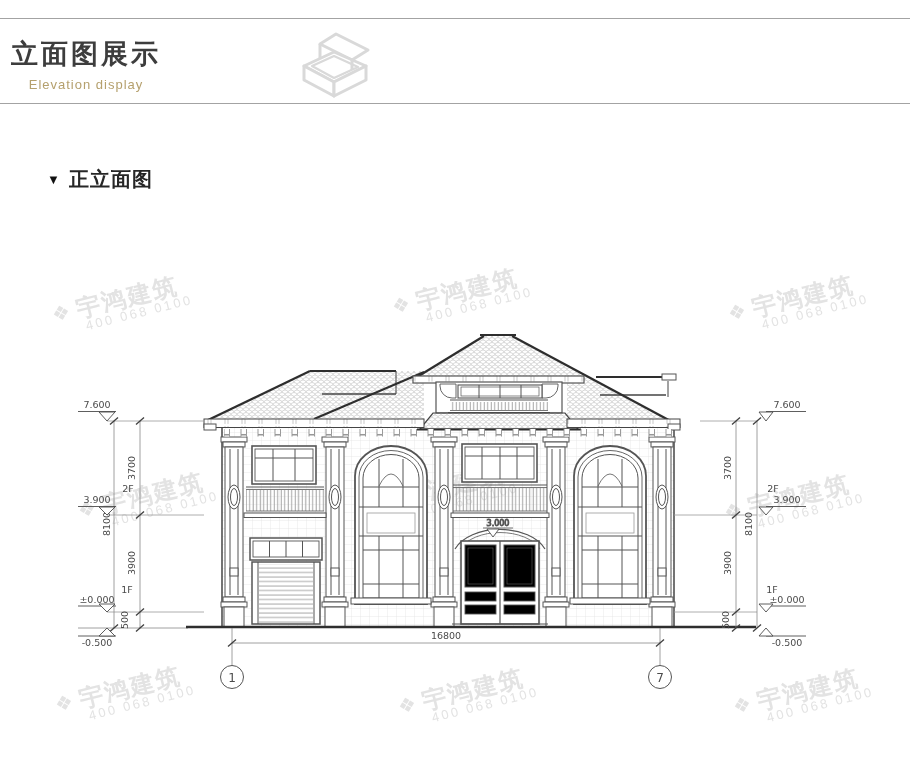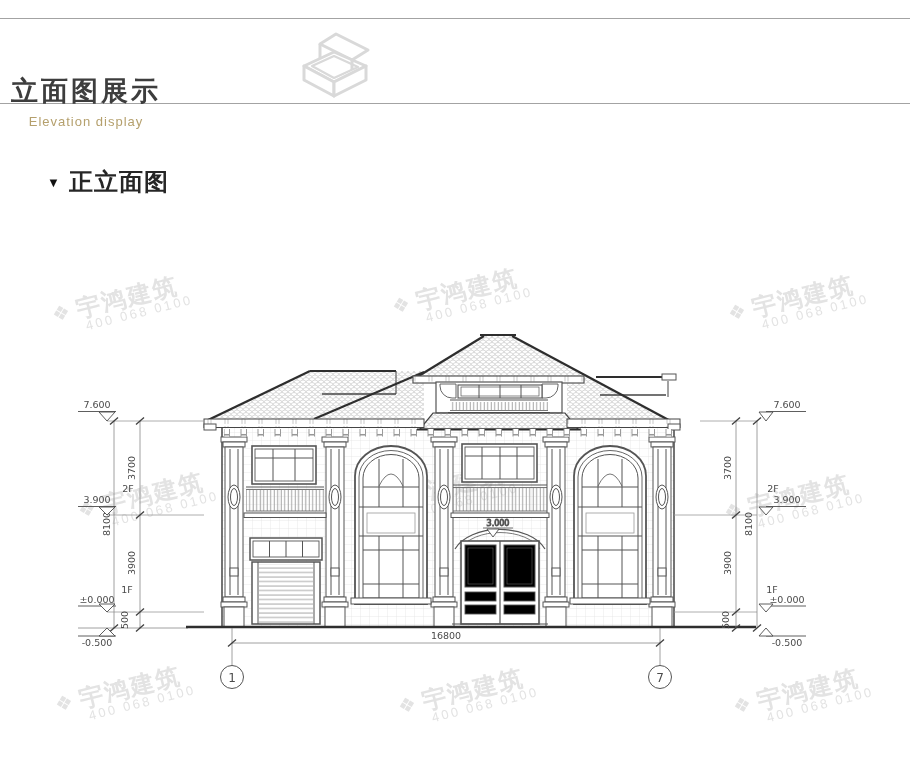--- a/index.html
+++ b/index.html
@@ -1,26 +1,26 @@
 <!DOCTYPE html>
 <html><head>
 <meta charset="utf-8">
 <style>
   html,body{margin:0;padding:0;background:#fff;width:910px;height:768px;overflow:hidden;
     font-family:"Liberation Sans","DejaVu Sans",sans-serif;}
   .abs{position:absolute;}
   .hr{position:absolute;left:0;width:910px;height:1px;background:#a3a3a3;}
   
-  .hdr-title{font-size:27px;font-weight:bold;color:#3d3d3d;letter-spacing:3px;margin-top:37px;}
+  .hdr-title{font-size:27px;font-weight:bold;color:#3d3d3d;letter-spacing:3px;}
   .hdr-sub{font-size:13px;color:#b5a06d;letter-spacing:1px;margin-top:5px;}
   .hdr-block{position:absolute;left:372;top:36px;width:172px;text-align:center;}
   
   .sec{position:absolute;left:47px;top:166px;display:flex;align-items:center;color:#222;}
   .sec-marker{font-size:13px;margin-right:9px;color:#111;}
-  .sec-title{font-size:24px;font-weight:bold;letter-spacing:1px;color:#262626;}
+  .sec-title{font-size:20px;font-weight:bold;letter-spacing:1px;color:#262626;}
   
   .wm{position:absolute;color:#e3e3e3;transform:rotate(-14deg);line-height:1.05;white-space:nowrap;z-index:1;}
   .wm-logo{font-size:20px;margin-right:7px;vertical-align:2px;}
   .wm-brand{font-size:24px;font-weight:bold;letter-spacing:2px;}
   .wm-phone{display:block;font-size:13px;letter-spacing:2.5px;margin:-1px 0 0 30px;}
   svg{position:absolute;left:0;top:0;z-index:2;}
   svg text{font-family:"DejaVu Sans","Liberation Sans",sans-serif;fill:#4a4a4a;}
   .cad{font-size:9.5px;}
   .cads{font-size:8px;}
   .cadb{font-size:12px;}

